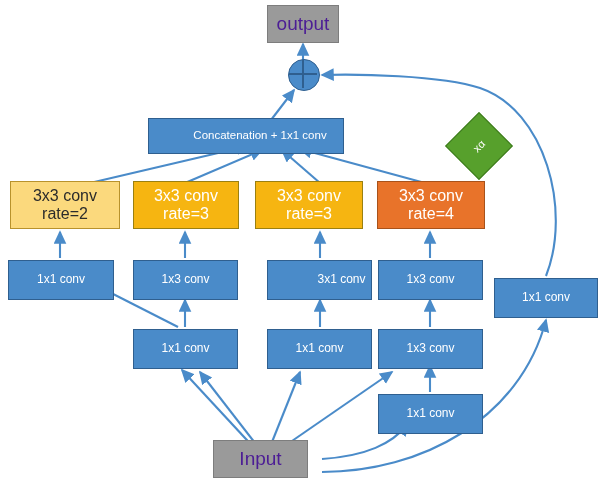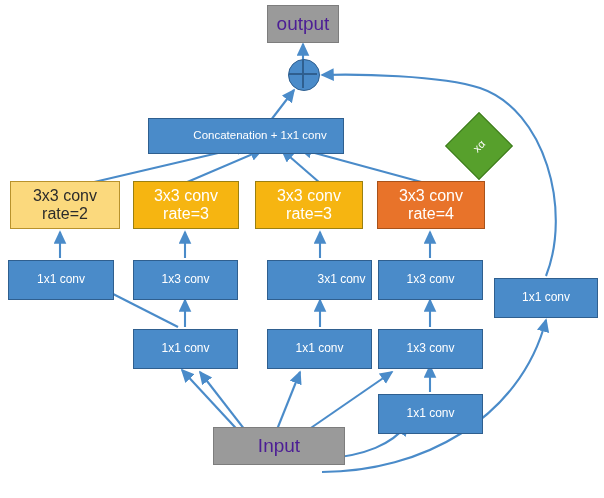--- a/index.html
+++ b/index.html
@@ -211,17 +211,17 @@
   </div>
 
   <div class="node n-blue t-conv" style="left:378px; top:329px; width:105px; height:40px;">
     <span class="ln">1x3 conv</span>
   </div>
 
   <div class="node n-blue t-conv" style="left:378px; top:394px; width:105px; height:40px;">
     <span class="ln">1x1 conv</span>
   </div>
 
-  <div class="node n-gray t-input" style="left:213px; top:427px; width:132px; height:38px;">
+  <div class="node n-gray t-input" style="left:213px; top:440px; width:95px; height:38px;">
     <span class="ln">Input</span>
   </div>
 
 </div>
 
 </body></html>

